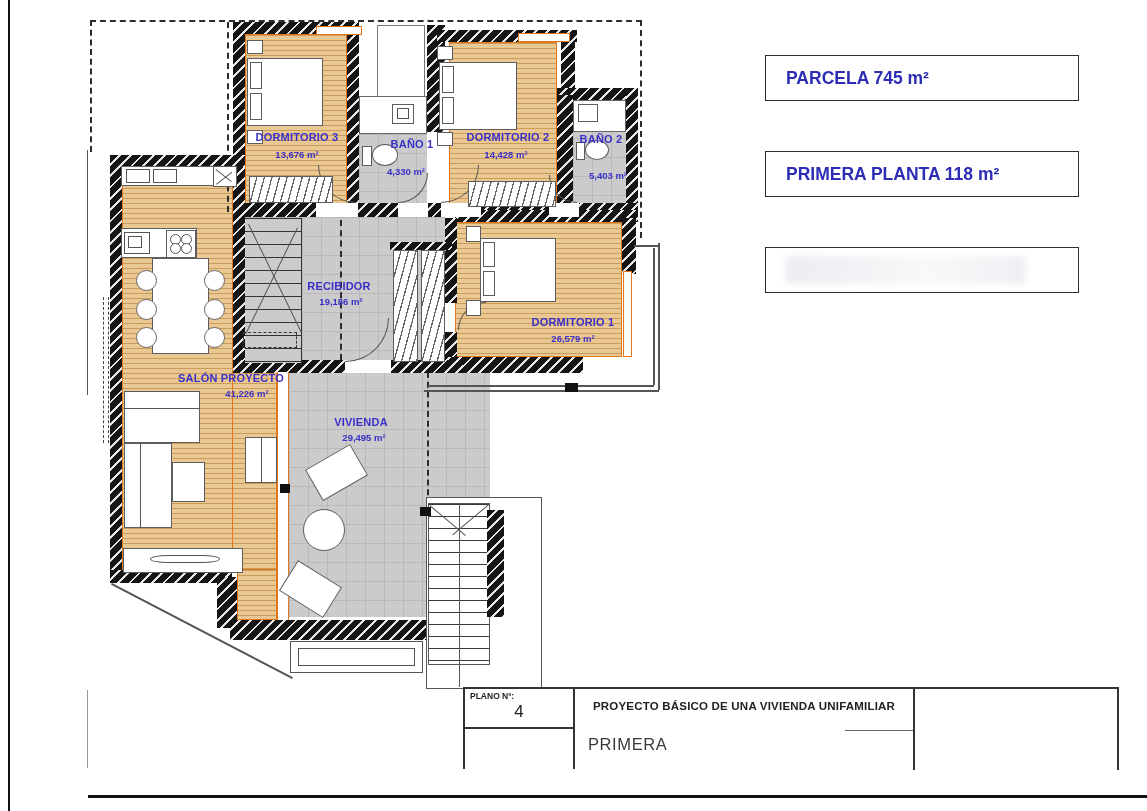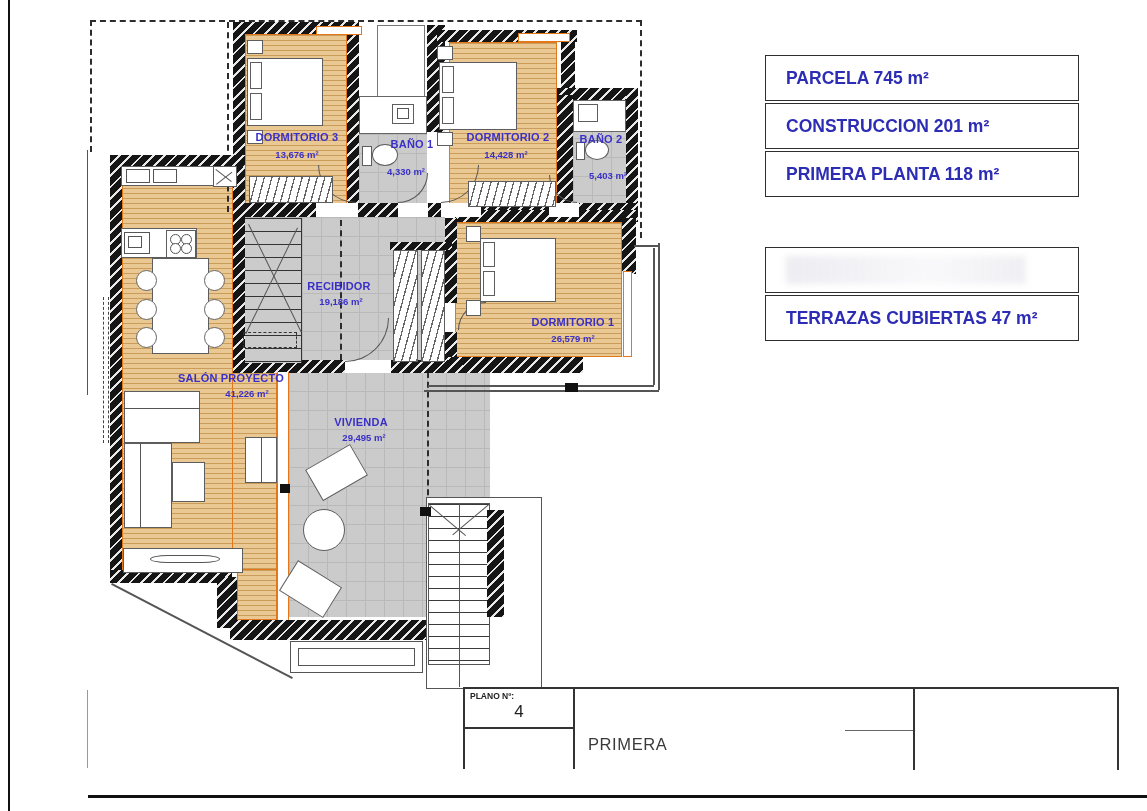--- a/index.html
+++ b/index.html
@@ -219,36 +219,35 @@
   <span class="rarea" style="left:341px;top:296px">19,186 m²</span>
   <span class="rname" style="left:573px;top:316px">DORMITORIO 1</span>
   <span class="rarea" style="left:573px;top:333px">26,579 m²</span>
   <span class="rname" style="left:231px;top:372px">SALÓN PROYECTO</span>
   <span class="rarea" style="left:247px;top:388px">41,226 m²</span>
   <span class="rname" style="left:361px;top:416px">VIVIENDA</span>
   <span class="rarea" style="left:364px;top:432px">29,495 m²</span>
 
   <div class="abs" style="left:765px;top:55px;width:296px;height:290px">
     <div class="trow" style="top:0">PARCELA 745 m²</div>
-    <div class="trow" style="top:48px">CONSTRUCCION 201 m²</div>
     <div class="trow" style="top:96px">PRIMERA PLANTA 118 m²</div>
     <div class="trow" style="top:192px">
       <i class="abs" style="left:20px;top:8px;width:240px;height:28px;background:
          linear-gradient(90deg,rgba(150,150,180,.18),rgba(150,150,180,.06) 60%,rgba(150,150,180,.15));
          filter:blur(3px)"></i>
     </div>
-    <div class="trow" style="top:240px">TERRAZAS CUBIERTAS 47 m²</div>
   </div>
 
   <div class="abs" style="left:0;top:0;width:1147px;height:811px;pointer-events:none">
     <i class="abs" style="left:463px;top:687px;width:654px;height:1.7px;background:#333"></i>
     <i class="abs" style="left:463px;top:687px;width:1.7px;height:82px;background:#333"></i>
     <i class="abs" style="left:573px;top:687px;width:1.7px;height:82px;background:#333"></i>
     <i class="abs" style="left:913px;top:687px;width:1.7px;height:83px;background:#333"></i>
     <i class="abs" style="left:1117px;top:687px;width:1.7px;height:83px;background:#333"></i>
     <i class="abs" style="left:463px;top:727px;width:112px;height:1.7px;background:#333"></i>
     <i class="abs" style="left:845px;top:730px;width:68px;height:1.4px;background:#666"></i>
     <span class="abs" style="left:470px;top:691px;font-weight:bold;font-size:8.5px;color:#222">PLANO Nº:</span>
     <span class="abs" style="left:463px;top:702px;width:112px;text-align:center;font-size:17px;color:#222">4</span>
+    <span class="abs" style="left:575px;top:700px;width:338px;text-align:center;font-weight:bold;font-size:11.5px;color:#222;letter-spacing:.2px">PROYECTO BÁSICO DE UNA VIVIENDA UNIFAMILIAR</span>
     <span class="abs" style="left:588px;top:735px;font-size:16.5px;color:#3a3a3a;letter-spacing:.6px">PRIMERA</span>
   </div>
 
 </div>
 
 </body></html>

